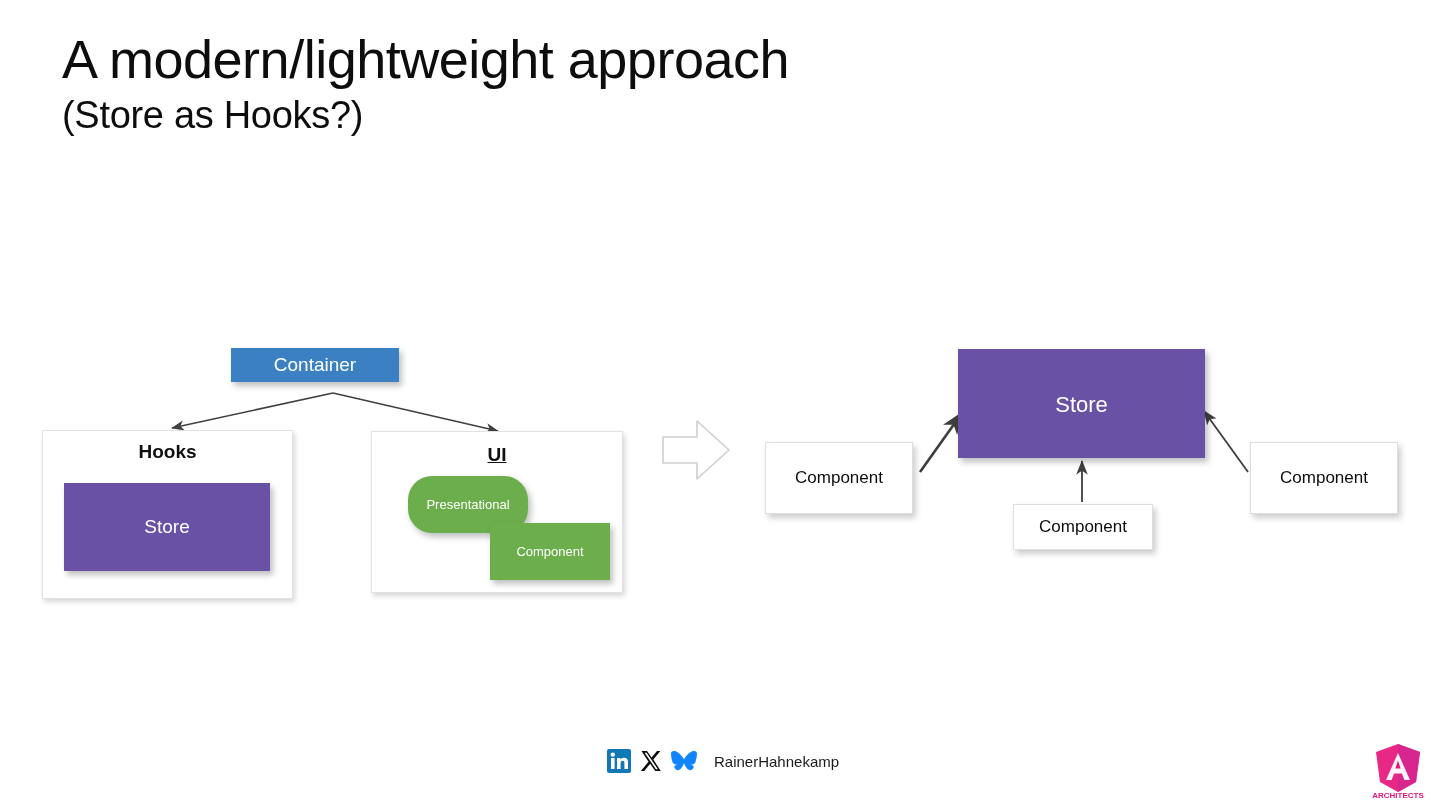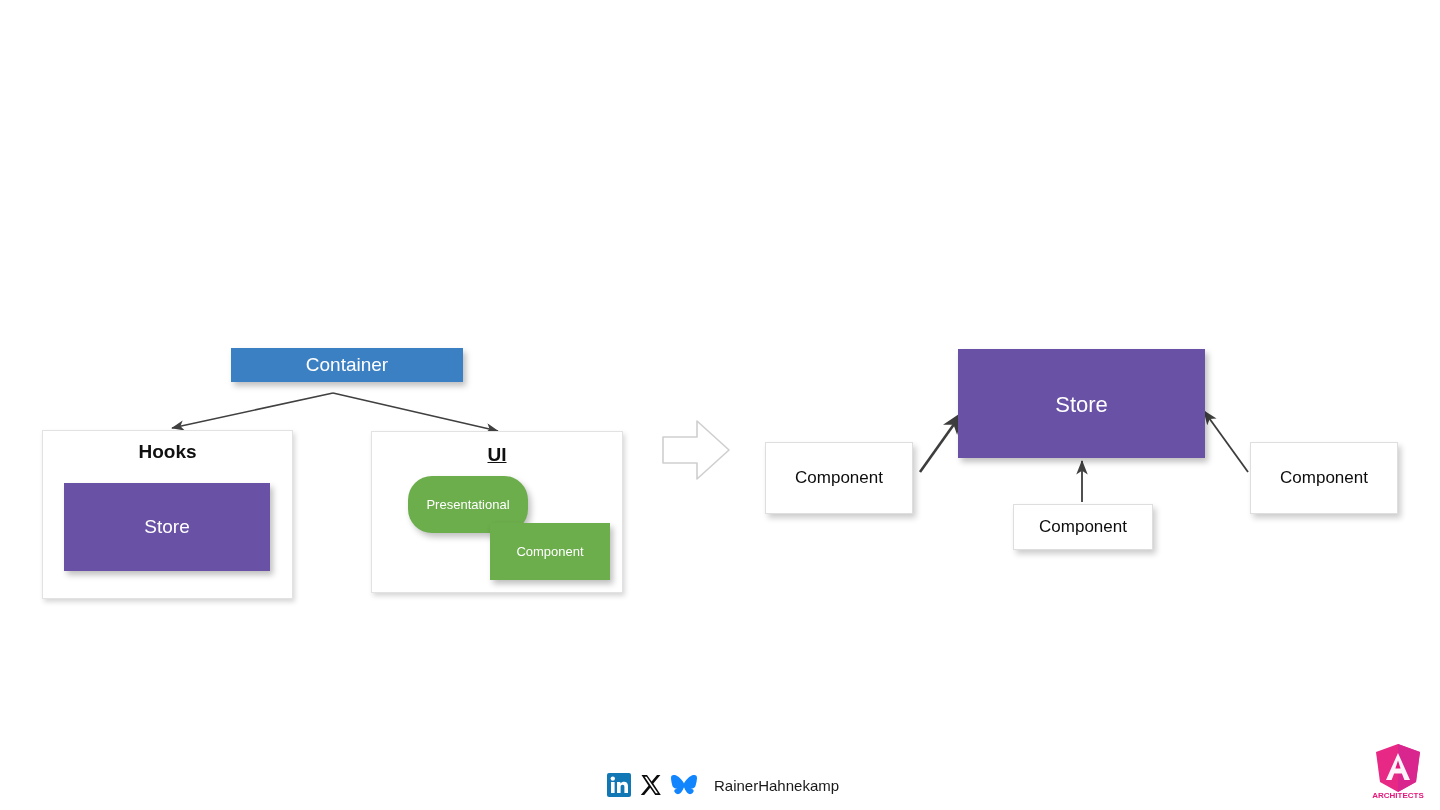--- a/index.html
+++ b/index.html
@@ -81,21 +81,21 @@
     border: 1px solid #dedede;
     box-shadow: 3px 4px 6px rgba(0,0,0,0.20);
     font-size: 17px;
     color: #0d0d0d;
   }
 
   
   #feature-box   { left: 108px; top: 303px; width: 449px; height: 89px; }
   #feature-label { top: 12px; }
   #container-box {
-    left: 231px; top: 348px; width: 232px; height: 34px;
+    left: 231px; top: 348px; width: 168px; height: 34px;
     background: #3C80C4; font-size: 19px;
   }
 
   #data-box    { left: 42px;  top: 430px; width: 251px; height: 169px; }
   #data-label  { top: 10px; }
   #store-left  {
     left: 64px; top: 483px; width: 206px; height: 88px;
     background: #6952A6; font-size: 19px;
   }
 
@@ -132,21 +132,21 @@
     position: absolute;
     left: 0; top: 0;
     width: 1440px; height: 810px;
     pointer-events: none;
   }
 
   
   #footer {
     position: absolute;
     left: 606px;
-    top: 772px;
+    top: 748px;
     display: flex;
     align-items: center;
     gap: 6px;
   }
   #footer .social-icon { display: block; }
   #handle-text {
     font-size: 15px;
     color: #1a1a1a;
     margin-left: 10px;
     white-space: nowrap;
@@ -157,20 +157,22 @@
     top: 742px;
     width: 56px;
     height: 58px;
   }
 </style>
 </head>
 <body>
 
 <div class="slide">
 
+  <div id="slide-title">A modern/lightweight approach</div>
+  <div id="slide-subtitle">(Store as Hooks?)</div>
 
   <svg id="connectors" viewBox="0 0 1440 810" xmlns="http://www.w3.org/2000/svg">
     <defs>
       <marker id="ah" markerWidth="9" markerHeight="9" refX="7.5" refY="3.2" orient="auto" markerUnits="strokeWidth">
         <path d="M0,0 L8,3.2 L0,6.4 L2.1,3.2 z" fill="#404040"></path>
       </marker>
       <marker id="ah2" markerWidth="10" markerHeight="10" refX="8" refY="3.4" orient="auto" markerUnits="strokeWidth">
         <path d="M0,0 L9,3.4 L0,6.8 L2.4,3.4 z" fill="#3d3d3d"></path>
       </marker>
     </defs>

